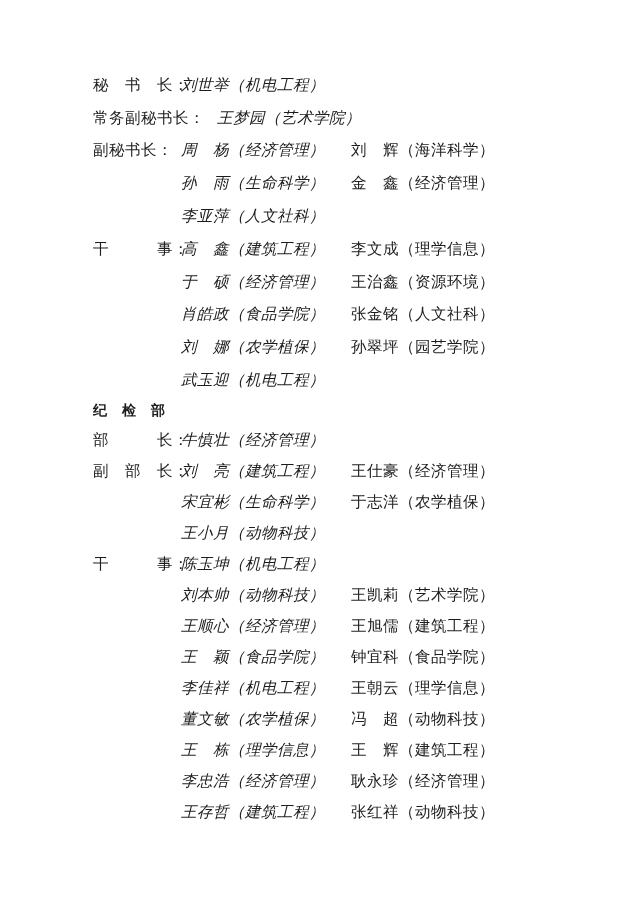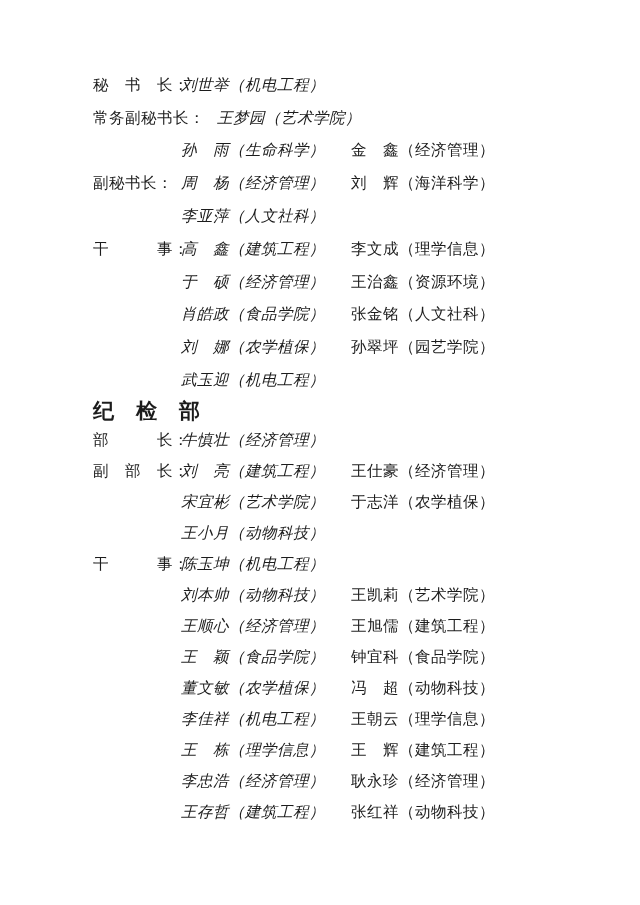--- a/index.html
+++ b/index.html
@@ -50,49 +50,49 @@
     font-style: italic;
   }
   .c2 {
     display: inline-block;
     white-space: nowrap;
   }
   .heading {
     height: 28px;
     display: flex;
     align-items: center;
-    font-size: 21px;
+    font-size: 14px;
     font-weight: bold;
     font-family: "DejaVu Sans", sans-serif;
     letter-spacing: 0.5px;
   }
 </style>
 </head>
 <body>
 
 <div class="page">
 
   <div class="sec-a">
     <div class="row">
       <span class="lbl">秘　书　长：</span>
       <span class="c1">刘世举（机电工程）</span>
     </div>
     <div class="row">
       <span class="lbl lbl-wide">常务副秘书长：</span>
       <span class="c1">王梦园（艺术学院）</span>
     </div>
     <div class="row">
+      <span class="lbl">副秘书长：</span>
+      <span class="c1">周　杨（经济管理）</span>
+      <span class="c2">刘　辉（海洋科学）</span>
+    </div>
+    <div class="row">
       <span class="lbl"></span>
       <span class="c1">孙　雨（生命科学）</span>
       <span class="c2">金　鑫（经济管理）</span>
-    </div>
-    <div class="row">
-      <span class="lbl">副秘书长：</span>
-      <span class="c1">周　杨（经济管理）</span>
-      <span class="c2">刘　辉（海洋科学）</span>
     </div>
     <div class="row">
       <span class="lbl"></span>
       <span class="c1">李亚萍（人文社科）</span>
     </div>
     <div class="row">
       <span class="lbl">干　　　事：</span>
       <span class="c1">高　鑫（建筑工程）</span>
       <span class="c2">李文成（理学信息）</span>
     </div>
@@ -124,21 +124,21 @@
       <span class="lbl">部　　　长：</span>
       <span class="c1">牛慎壮（经济管理）</span>
     </div>
     <div class="row">
       <span class="lbl">副　部　长：</span>
       <span class="c1">刘　亮（建筑工程）</span>
       <span class="c2">王仕豪（经济管理）</span>
     </div>
     <div class="row">
       <span class="lbl"></span>
-      <span class="c1">宋宜彬（艺术学院）</span>
+      <span class="c1">宋宜彬（生命科学）</span>
       <span class="c2">于志洋（农学植保）</span>
     </div>
     <div class="row">
       <span class="lbl"></span>
       <span class="c1">王小月（动物科技）</span>
     </div>
     <div class="row">
       <span class="lbl">干　　　事：</span>
       <span class="c1">陈玉坤（机电工程）</span>
     </div>
@@ -152,27 +152,27 @@
       <span class="c1">王顺心（经济管理）</span>
       <span class="c2">王旭儒（建筑工程）</span>
     </div>
     <div class="row">
       <span class="lbl"></span>
       <span class="c1">王　颖（食品学院）</span>
       <span class="c2">钟宜科（食品学院）</span>
     </div>
     <div class="row">
       <span class="lbl"></span>
-      <span class="c1">董文敏（农学植保）</span>
-      <span class="c2">冯　超（动物科技）</span>
+      <span class="c1">李佳祥（机电工程）</span>
+      <span class="c2">王朝云（理学信息）</span>
     </div>
     <div class="row">
       <span class="lbl"></span>
-      <span class="c1">李佳祥（机电工程）</span>
-      <span class="c2">王朝云（理学信息）</span>
+      <span class="c1">董文敏（农学植保）</span>
+      <span class="c2">冯　超（动物科技）</span>
     </div>
     <div class="row">
       <span class="lbl"></span>
       <span class="c1">王　栋（理学信息）</span>
       <span class="c2">王　辉（建筑工程）</span>
     </div>
     <div class="row">
       <span class="lbl"></span>
       <span class="c1">李忠浩（经济管理）</span>
       <span class="c2">耿永珍（经济管理）</span>

